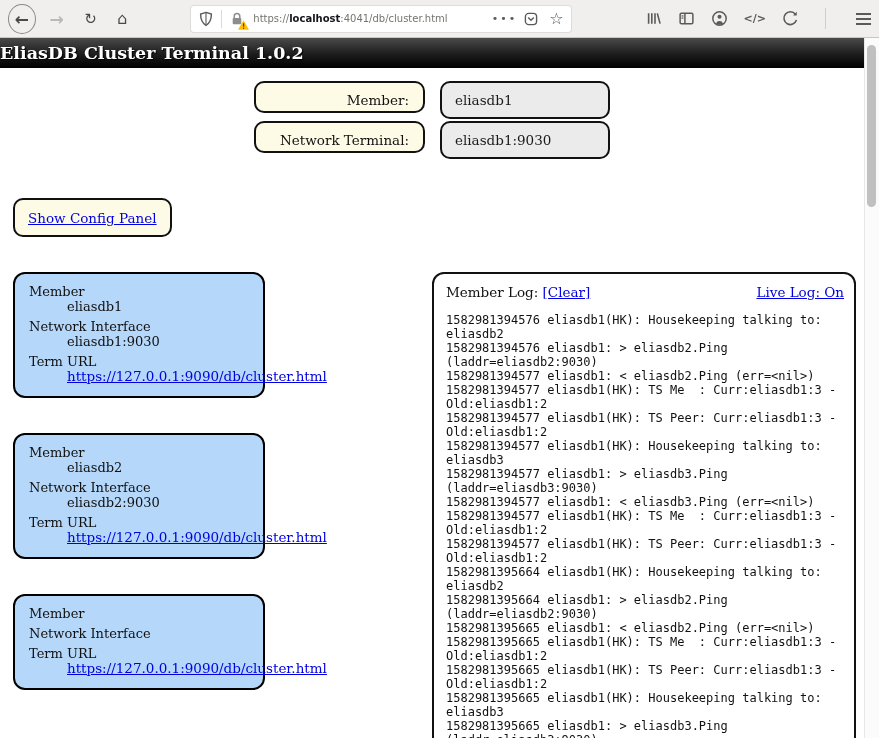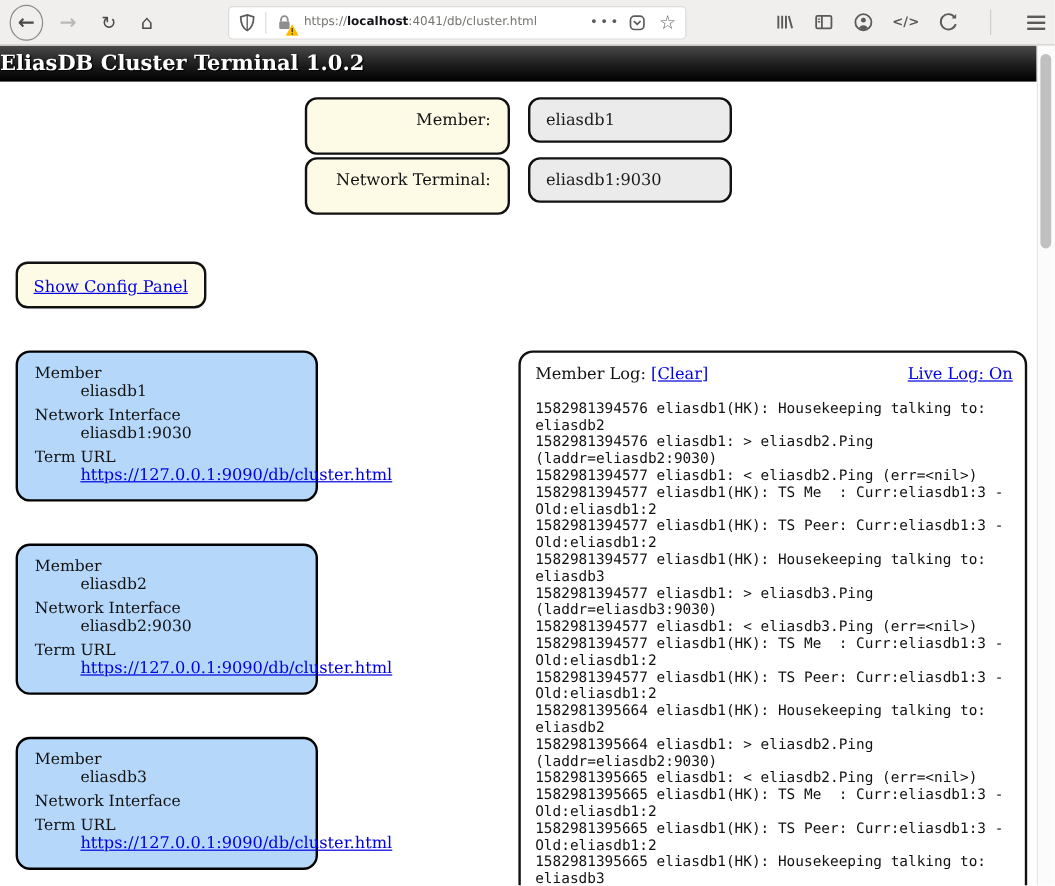--- a/index.html
+++ b/index.html
@@ -40,21 +40,21 @@
   .scroll-thumb { position:absolute; top:7px; left:2px; width:9px; height:162px;
                   background:#c0c0c0; border-radius:5px; }
 
   
   .site-header { height:30px; line-height:30px; padding-left:0;
                  background:linear-gradient(to bottom,#4a4a4a 0%,#1c1c1c 55%,#000 100%);
                  color:#fff; font-weight:bold; font-size:17.5px; text-shadow:1px 1px 1px #000; }
 
   .form-rows { width:fit-content; margin:13px auto 0; }
   .form-row { display:flex; margin-bottom:2px; }
-  .form-label { width:171px; height:48px; line-height:34px; background:#fdfbe6;
+  .form-label { width:171px; height:32px; line-height:34px; background:#fdfbe6;
                 border:2px solid #111; border-radius:10px; text-align:right;
                 padding-right:14px; font-size:13.5px; color:#111; margin-right:15px; }
   .form-value { width:170px; height:38px; background:#ebebeb; border:2px solid #111;
                 border-radius:10px; padding-left:13px; font-size:13.5px; color:#1a1a1a;
                 font-family:"DejaVu Serif", serif; outline:none; }
 
   .config-box { display:inline-block; margin:37px 0 0 13px; padding:8px 13px;
                 background:#fdfbe6; border:2px solid #111; border-radius:10px; }
   a { color:#0000e0; }
   .config-box a, .card a, .log-head a { font-size:13.5px; }
@@ -190,21 +190,20 @@
           <div class="card-label">Member</div>
           <div class="card-value">eliasdb2</div>
           <div class="card-label">Network Interface</div>
           <div class="card-value">eliasdb2:9030</div>
           <div class="card-label">Term URL</div>
           <div class="card-value"><a href="#">https://127.0.0.1:9090/db/cluster.html</a></div>
         </div>
 
         <div class="card">
           <div class="card-label">Member</div>
-          <div class="card-value">eliasdb3</div>
           <div class="card-label">Network Interface</div>
           <div class="card-label">Term URL</div>
           <div class="card-value"><a href="#">https://127.0.0.1:9090/db/cluster.html</a></div>
         </div>
 
       </div>
 
       <div class="log-panel">
         <div class="log-head">
           <span><span>Member Log: </span><a href="#">[Clear]</a></span>

